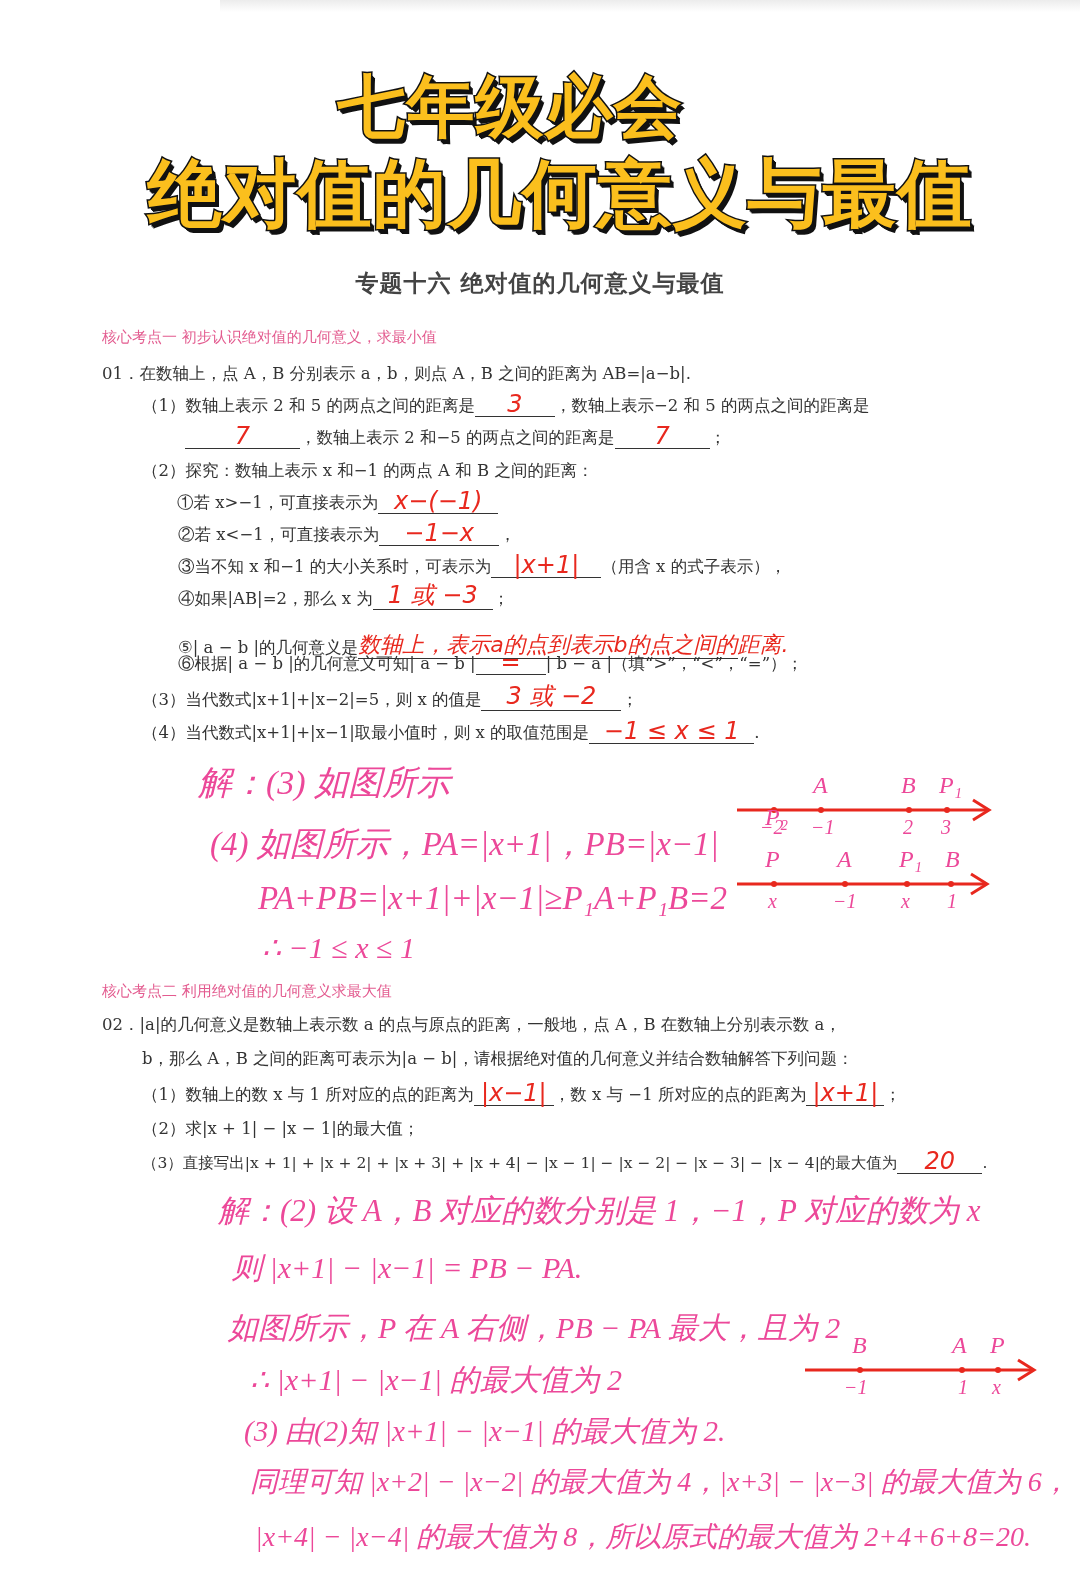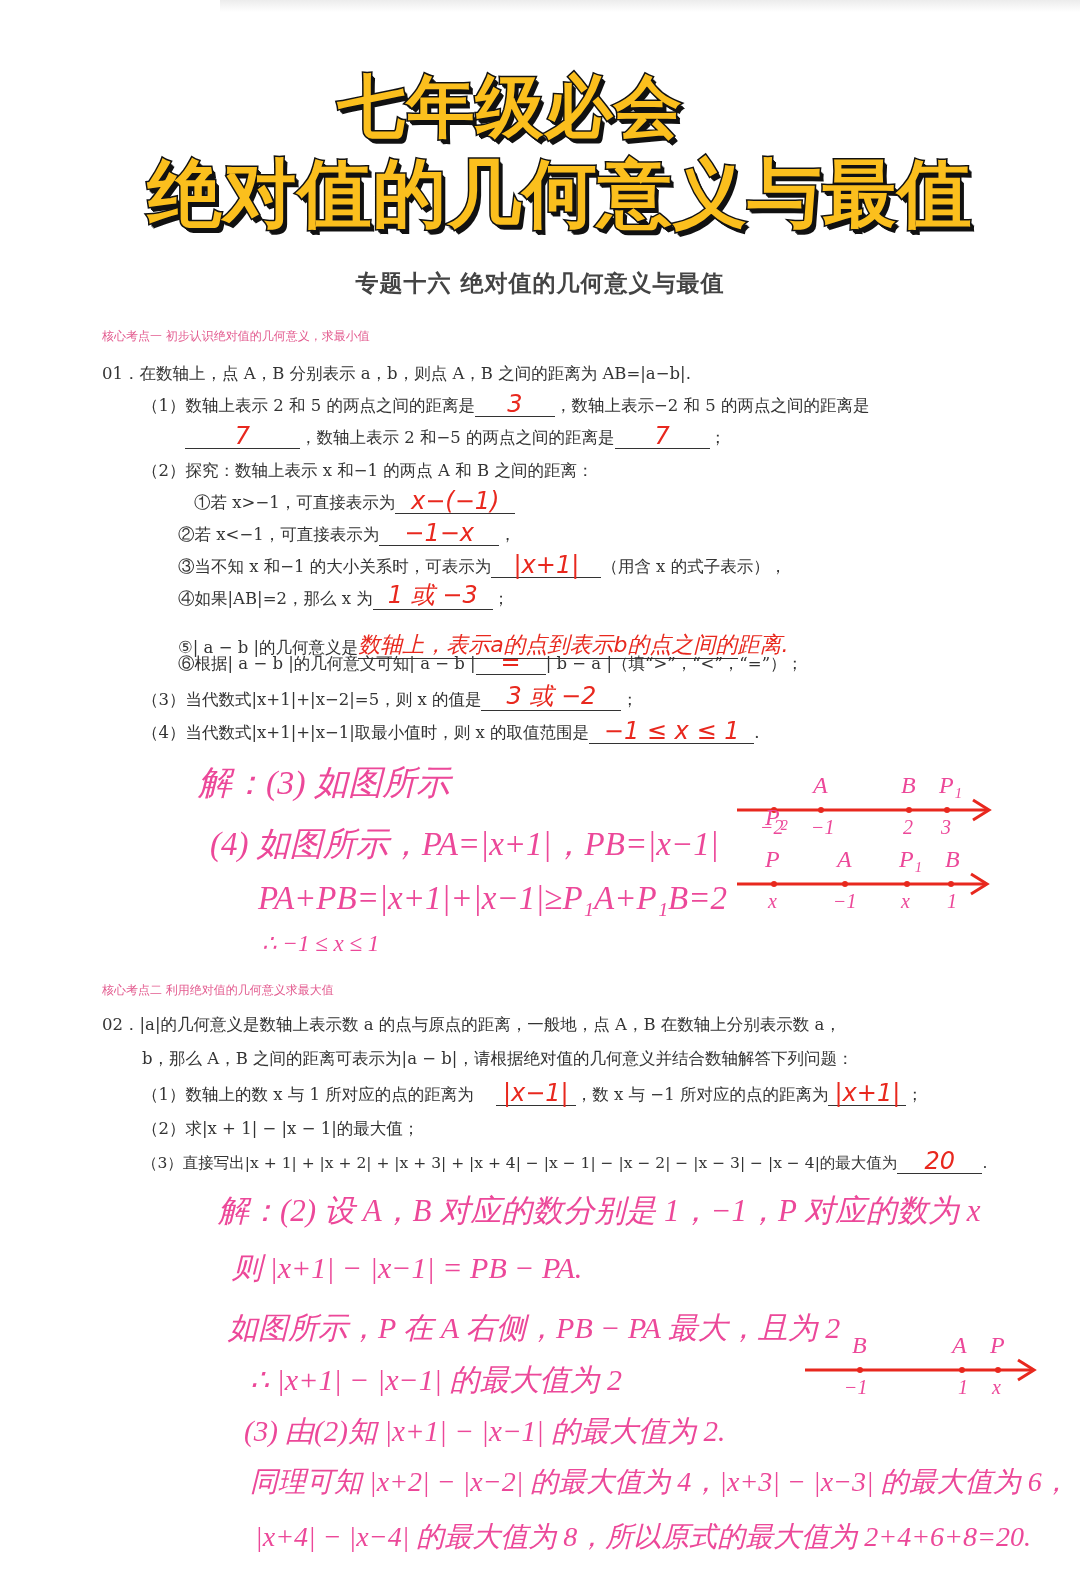--- a/index.html
+++ b/index.html
@@ -15,21 +15,21 @@
     -webkit-text-stroke: 3px #111;
     paint-order: stroke fill;
     text-shadow: 4px 5px 0 #111, 3px 4px 0 #111, 2px 3px 0 #111; }
   .banner.l1 { top: 62px; font-size: 68px; left: -30px; }
   .banner.l2 { top: 145px; font-size: 74px; left: 20px; }
 
   .doc-title { position: absolute; top: 268px; left: 0; width: 1080px; text-align: center;
     font-size: 23px; font-weight: bold; color: #444; letter-spacing: 1px; }
 
   .section-head { position: absolute; left: 102px; font-family: "DejaVu Sans", "Liberation Sans", sans-serif;
-    font-size: 12px; color: #e35b8f; }
+    font-size: 15px; color: #e35b8f; }
 
   .line { position: absolute; font-size: 16.5px; color: #333; white-space: nowrap; }
   .blank { display: inline-block; border-bottom: 1px solid #333; height: 20px; vertical-align: bottom; position: relative; }
   .hw { font-family: "DejaVu Sans", "Liberation Sans", sans-serif; color: #e8281e; font-style: italic; }
   .blank .hw { position: absolute; left: 0; right: 0; bottom: -2px; text-align: center; font-size: 24px; }
 
   .hand { position: absolute; font-family: Liberation Serif, serif;
     color: #ec4899; font-style: italic; white-space: nowrap; }
 
   .numline { position: absolute; }
@@ -51,21 +51,21 @@
 
 <div class="line" style="top:395px; left:142px;">
   <span>（1）数轴上表示 2 和 5 的两点之间的距离是</span><span class="blank" style="width:80px;"><span class="hw">3</span></span><span>，数轴上表示−2 和 5 的两点之间的距离是</span>
 </div>
 <div class="line" style="top:427px; left:185px;">
   <span class="blank" style="width:115px;"><span class="hw">7</span></span><span>，数轴上表示 2 和−5 的两点之间的距离是</span><span class="blank" style="width:95px;"><span class="hw">7</span></span><span>；</span>
 </div>
 
 <div class="line" style="top:460px; left:142px;">（2）探究：数轴上表示 x 和−1 的两点 A 和 B 之间的距离：</div>
 
-<div class="line" style="top:492px; left:194px;">
+<div class="line" style="top:492px; left:177px;">
   <span>①若 x&gt;−1，可直接表示为</span><span class="blank" style="width:120px;"><span class="hw">x−(−1)</span></span>
 </div>
 <div class="line" style="top:524px; left:178px;">
   <span>②若 x&lt;−1，可直接表示为</span><span class="blank" style="width:120px;"><span class="hw">−1−x</span></span><span>，</span>
 </div>
 <div class="line" style="top:556px; left:178px;">
   <span>③当不知 x 和−1 的大小关系时，可表示为</span><span class="blank" style="width:110px;"><span class="hw">|x+1|</span></span><span>（用含 x 的式子表示），</span>
 </div>
 <div class="line" style="top:588px; left:178px;">
   <span>④如果|AB|=2，那么 x 为</span><span class="blank" style="width:120px;"><span class="hw">1 或 −3</span></span><span>；</span>
@@ -80,21 +80,21 @@
 <div class="line" style="top:689px; left:142px;">
   <span>（3）当代数式|x+1|+|x−2|=5，则 x 的值是</span><span class="blank" style="width:140px;"><span class="hw">3 或 −2</span></span><span>；</span>
 </div>
 <div class="line" style="top:722px; left:142px;">
   <span>（4）当代数式|x+1|+|x−1|取最小值时，则 x 的取值范围是</span><span class="blank" style="width:165px;"><span class="hw">−1 ≤ x ≤ 1</span></span><span>.</span>
 </div>
 
 <div class="hand" style="top:760px; left:198px; font-size:34px;">解：(3) 如图所示</div>
 <div class="hand" style="top:822px; left:210px; font-size:33px;">(4) 如图所示，PA=|x+1|，PB=|x−1|</div>
 <div class="hand" style="top:880px; left:258px; font-size:33px;">PA+PB=|x+1|+|x−1|≥P₁A+P₁B=2</div>
-<div class="hand" style="top:930px; left:262px; font-size:23px;">∴ −1 ≤ x ≤ 1</div>
+<div class="hand" style="top:930px; left:262px; font-size:30px;">∴ −1 ≤ x ≤ 1</div>
 
 <div class="numline" style="left:735px; top:772px;">
   <svg width="260" height="70">
     <line x1="2" y1="38" x2="252" y2="38" stroke="#e8281e" stroke-width="3"></line>
     <polyline points="238,28 254,38 238,48" fill="none" stroke="#e8281e" stroke-width="3"></polyline>
     <circle cx="39" cy="38" r="3" fill="#e8281e"></circle>
     <circle cx="86" cy="38" r="3" fill="#e8281e"></circle>
     <circle cx="174" cy="38" r="3" fill="#e8281e"></circle>
     <circle cx="212" cy="38" r="3" fill="#e8281e"></circle>
   </svg>
@@ -126,21 +126,21 @@
   <span class="hand" style="left:166px; top:44px; font-size:20px;">x</span>
   <span class="hand" style="left:212px; top:44px; font-size:20px;">1</span>
 </div>
 
 <div class="section-head" style="top:982px;">核心考点二    利用绝对值的几何意义求最大值</div>
 
 <div class="line" style="top:1014px; left:102px;">02．|a|的几何意义是数轴上表示数 a 的点与原点的距离，一般地，点 A，B 在数轴上分别表示数 a，</div>
 <div class="line" style="top:1048px; left:142px;">b，那么 A，B 之间的距离可表示为|a − b|，请根据绝对值的几何意义并结合数轴解答下列问题：</div>
 
 <div class="line" style="top:1084px; left:142px;">
-  <span>（1）数轴上的数 x 与 1 所对应的点的距离为</span><span class="blank" style="width:80px;margin-left:22px;"><span class="hw">|x−1|</span></span><span>，数 x 与 −1 所对应的点的距离为</span><span class="blank" style="width:78px;"><span class="hw">|x+1|</span></span><span>；</span>
+  <span>（1）数轴上的数 x 与 1 所对应的点的距离为</span><span class="blank" style="width:80px;"><span class="hw">|x−1|</span></span><span>，数 x 与 −1 所对应的点的距离为</span><span class="blank" style="width:78px;"><span class="hw">|x+1|</span></span><span>；</span>
 </div>
 <div class="line" style="top:1118px; left:142px;">（2）求|x + 1| − |x − 1|的最大值；</div>
 <div class="line" style="top:1153px; left:142px; font-size:15.5px;">
   <span>（3）直接写出|x + 1| + |x + 2| + |x + 3| + |x + 4| − |x − 1| − |x − 2| − |x − 3| − |x − 4|的最大值为</span><span class="blank" style="width:85px;"><span class="hw">20</span></span><span>.</span>
 </div>
 
 <div class="hand" style="top:1190px; left:218px; font-size:31px;">解：(2) 设 A，B 对应的数分别是 1，−1，P 对应的数为 x</div>
 <div class="hand" style="top:1248px; left:232px; font-size:30px;">则 |x+1| − |x−1| = PB − PA.</div>
 <div class="hand" style="top:1308px; left:228px; font-size:30px;">如图所示，P 在 A 右侧，PB − PA 最大，且为 2</div>
 <div class="hand" style="top:1360px; left:250px; font-size:30px;text-align:center;">∴ |x+1| − |x−1| 的最大值为 2</div>

